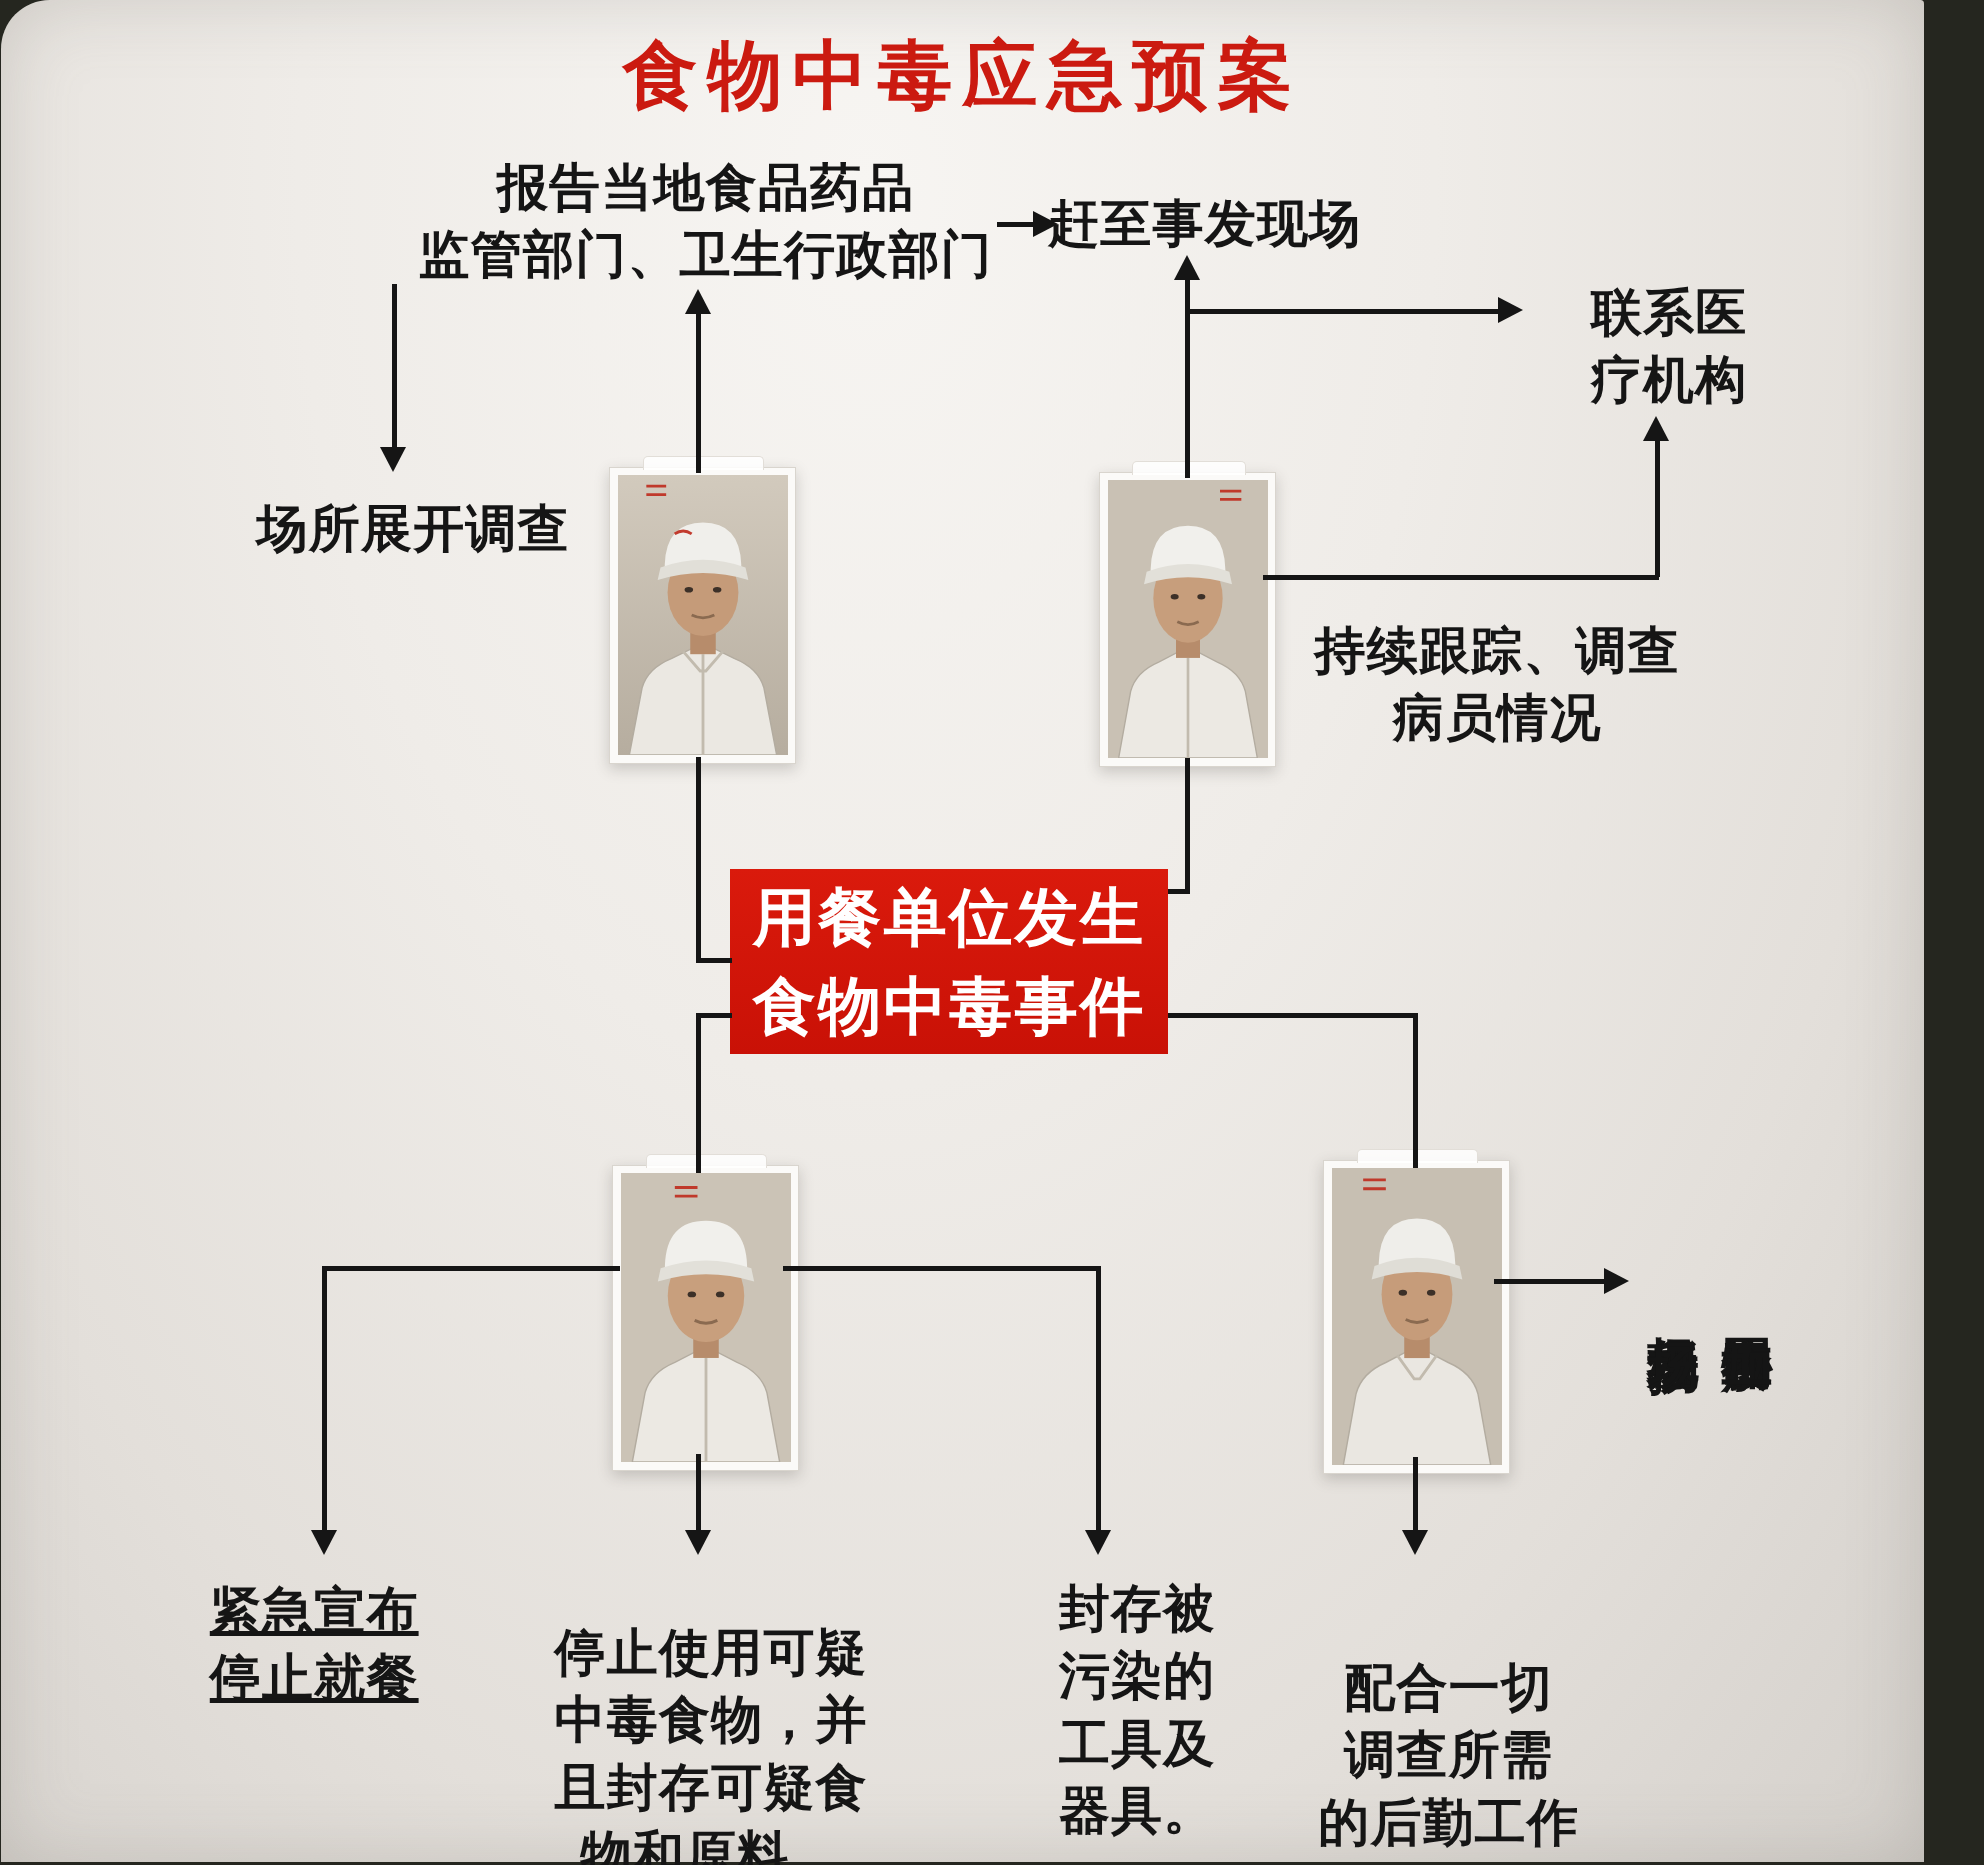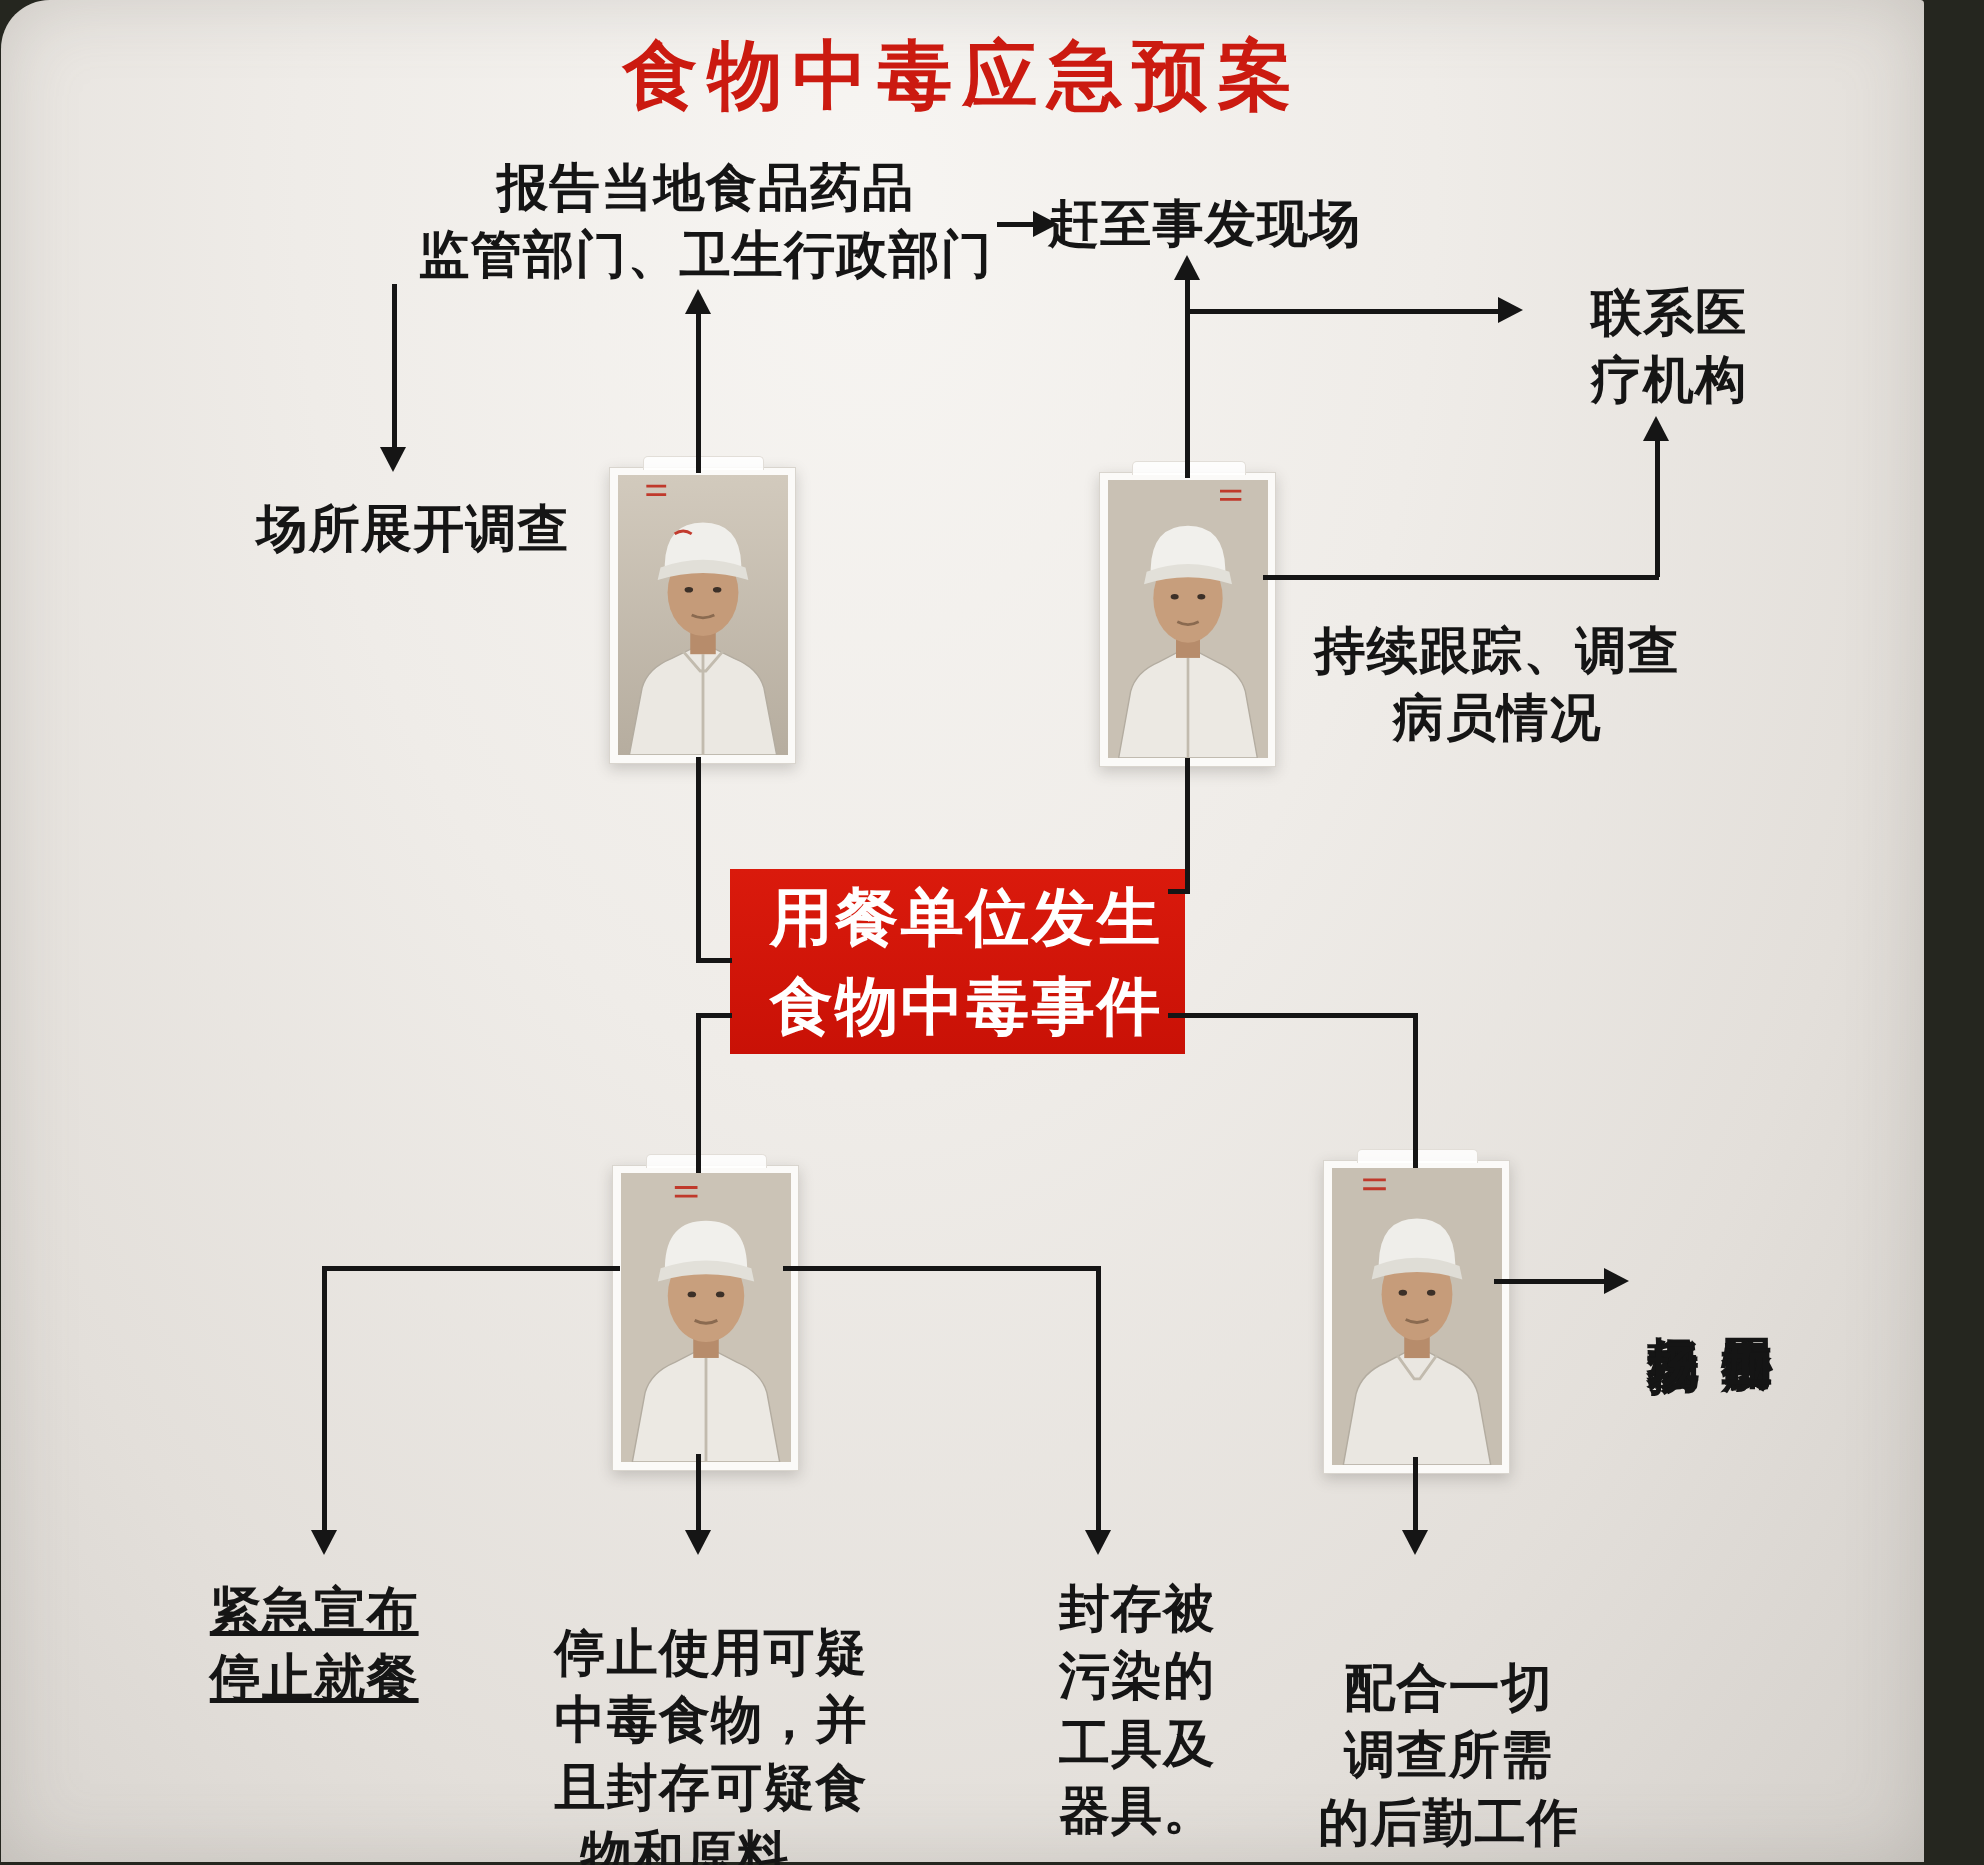--- a/index.html
+++ b/index.html
@@ -9,21 +9,21 @@
          border-radius:49px 3.7px 0 0;
          background:radial-gradient(ellipse at 45% 10%, #f7f5f2 0%, #efece8 38%, #e3dfda 72%, #d4d0cb 100%);
          box-shadow:inset 0 0 74px rgba(120,115,108,.25);}
   .label{position:absolute;text-align:center;font-size:51px;line-height:1.32;letter-spacing:1.2px;white-space:nowrap;}
   .label span{display:block;}
   #title{position:absolute;left:50%;transform:translateX(-50%);top:26px;
          font-size:75px;letter-spacing:10px;color:#cb1a10;white-space:nowrap;}
   #eventbox{position:absolute;left:729px;top:869px;width:438px;height:185px;
             background:linear-gradient(180deg,#da1a0c,#c91106);color:#fff;
             display:flex;flex-direction:column;justify-content:center;align-items:center;
-            font-size:63px;line-height:1.4;letter-spacing:2.5px;padding-left:17px;}
+            font-size:63px;line-height:1.4;letter-spacing:2.5px;}
   .vertical{writing-mode:vertical-rl;text-orientation:upright;line-height:1.45;letter-spacing:1.2px;}
   .hl,.vl{position:absolute;background:#151515;}
   .hl{height:5px;}
   .vl{width:5px;}
   .arr{position:absolute;width:0;height:0;}
   .arr.up{border-left:13.6px solid transparent;border-right:13.6px solid transparent;border-bottom:25px solid #151515;}
   .arr.down{border-left:13.6px solid transparent;border-right:13.6px solid transparent;border-top:25px solid #151515;}
   .arr.right{border-top:13.6px solid transparent;border-bottom:13.6px solid transparent;border-left:25px solid #151515;}
   .sleeve{position:absolute;background:#fbfaf8;border:0.6px solid #d9d5ce;padding:7.4px;
           box-shadow:0 5px 13.6px rgba(60,55,48,.22);}

